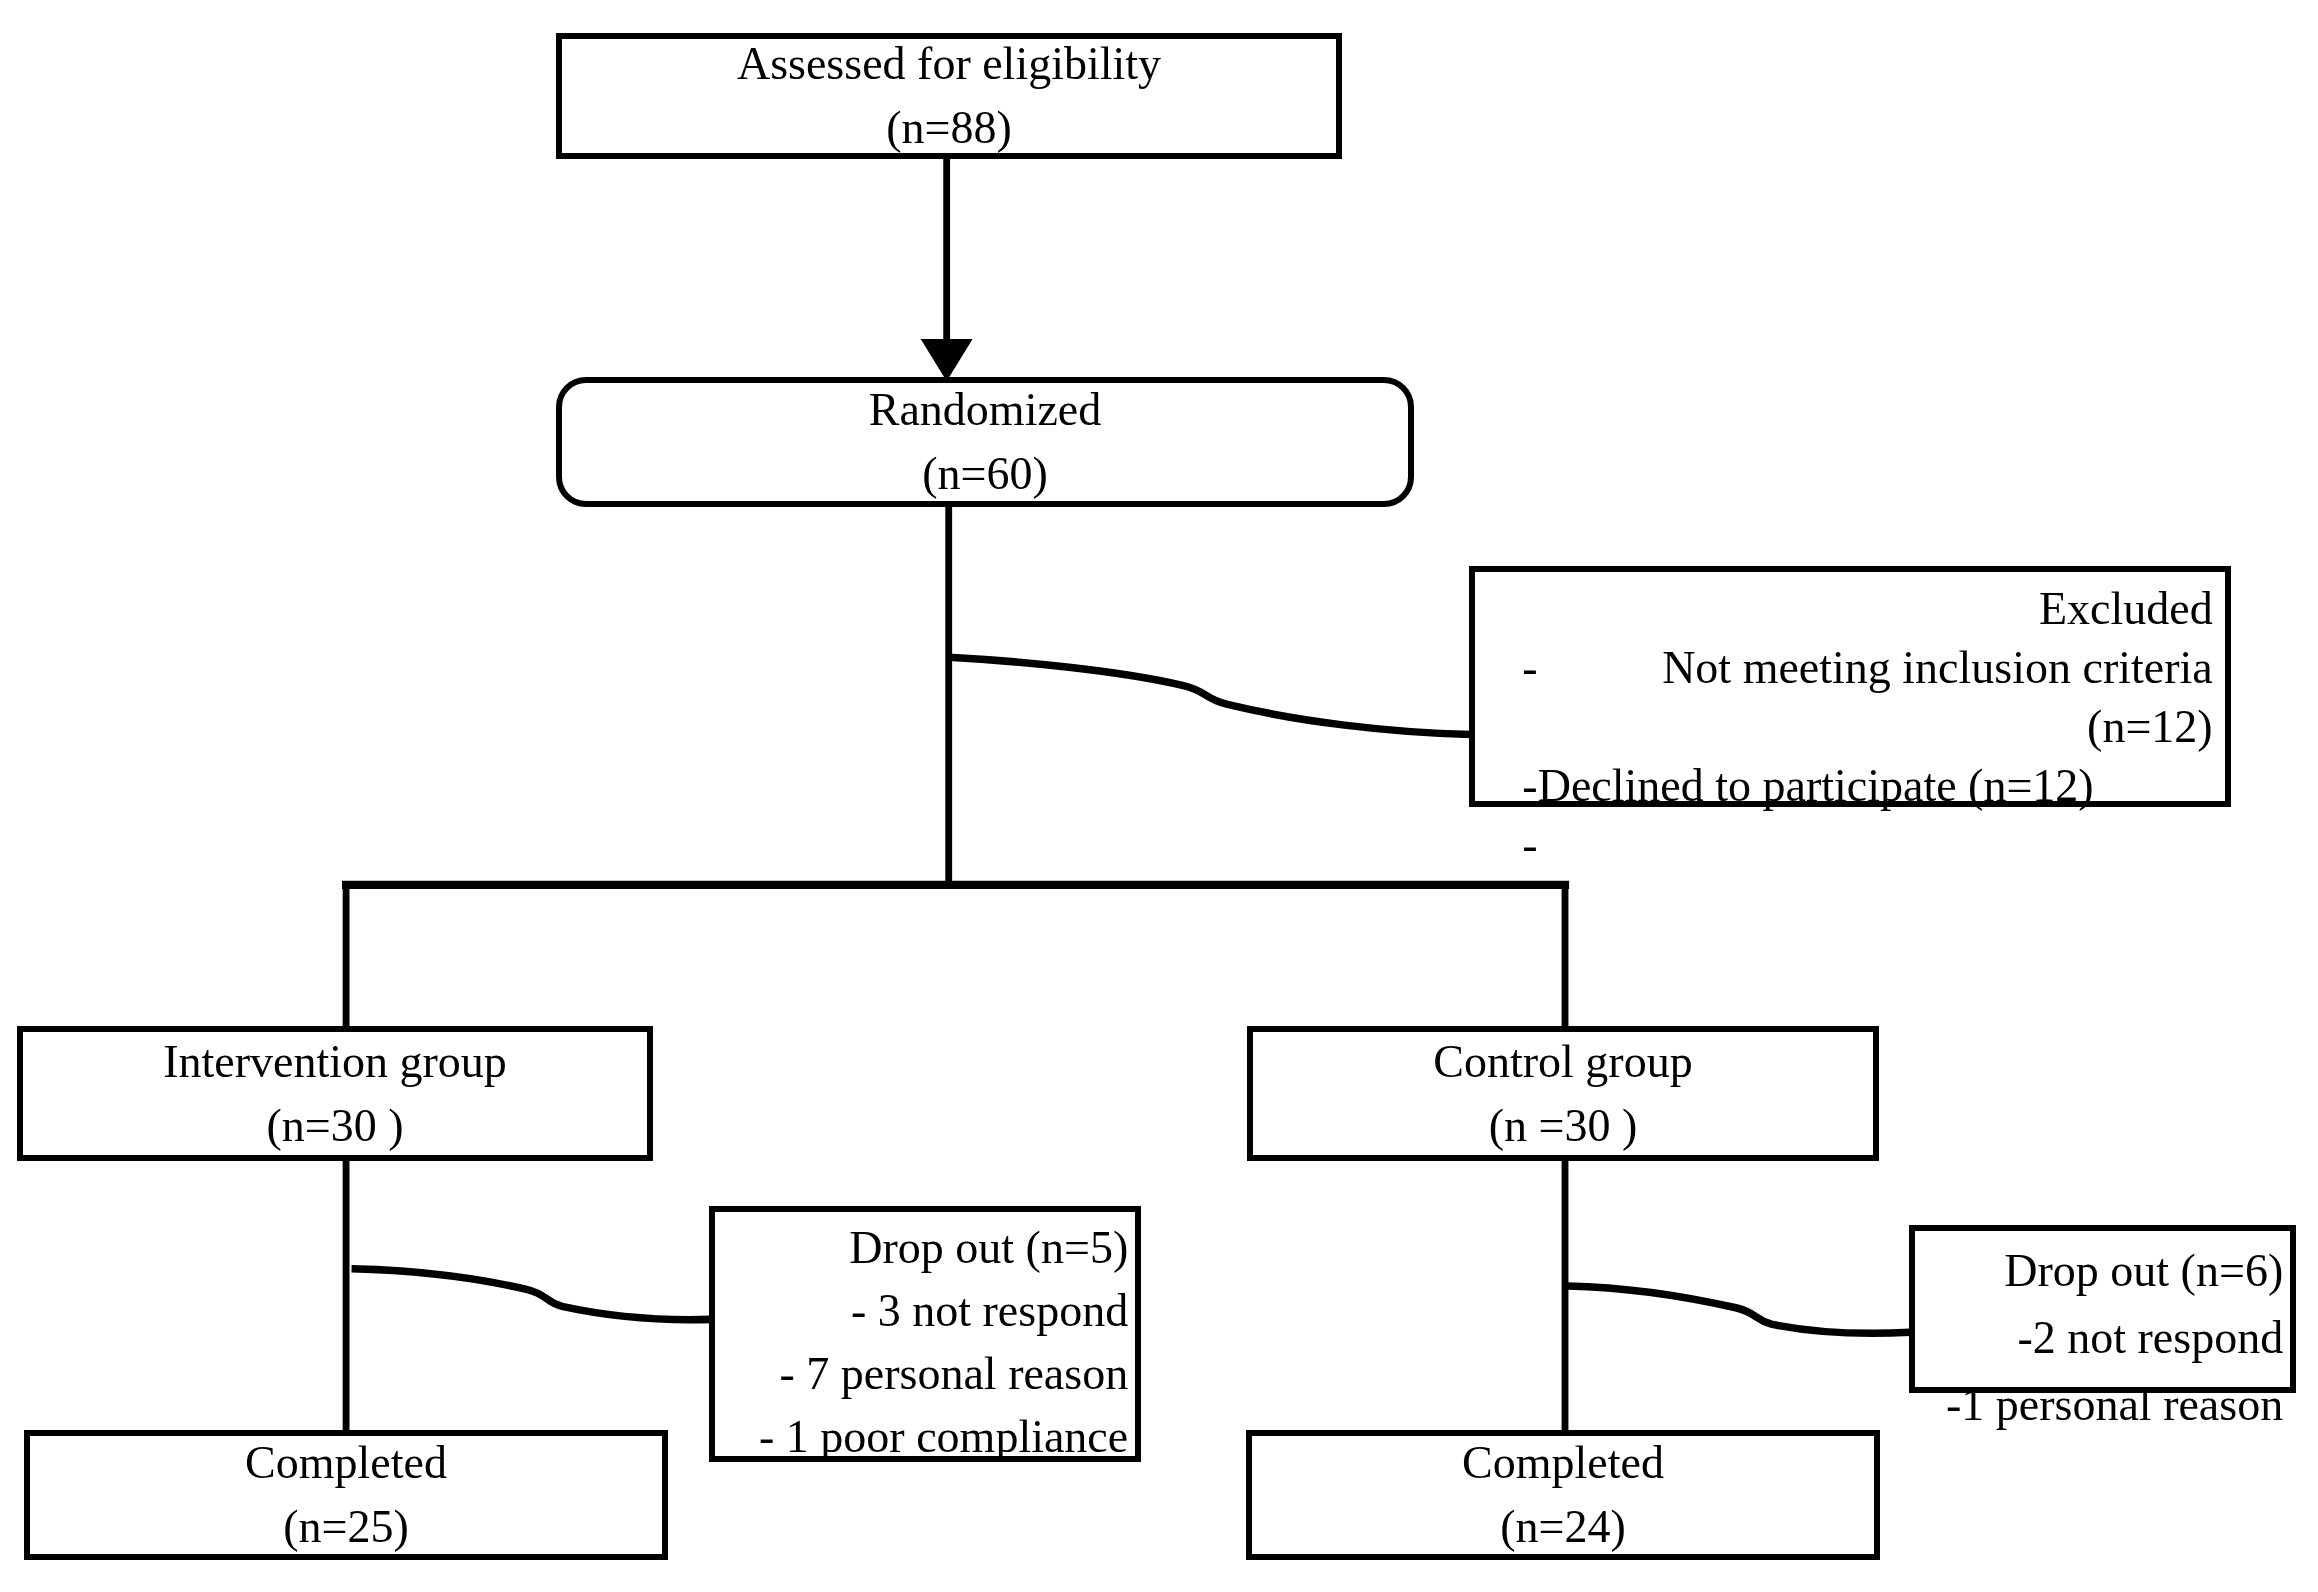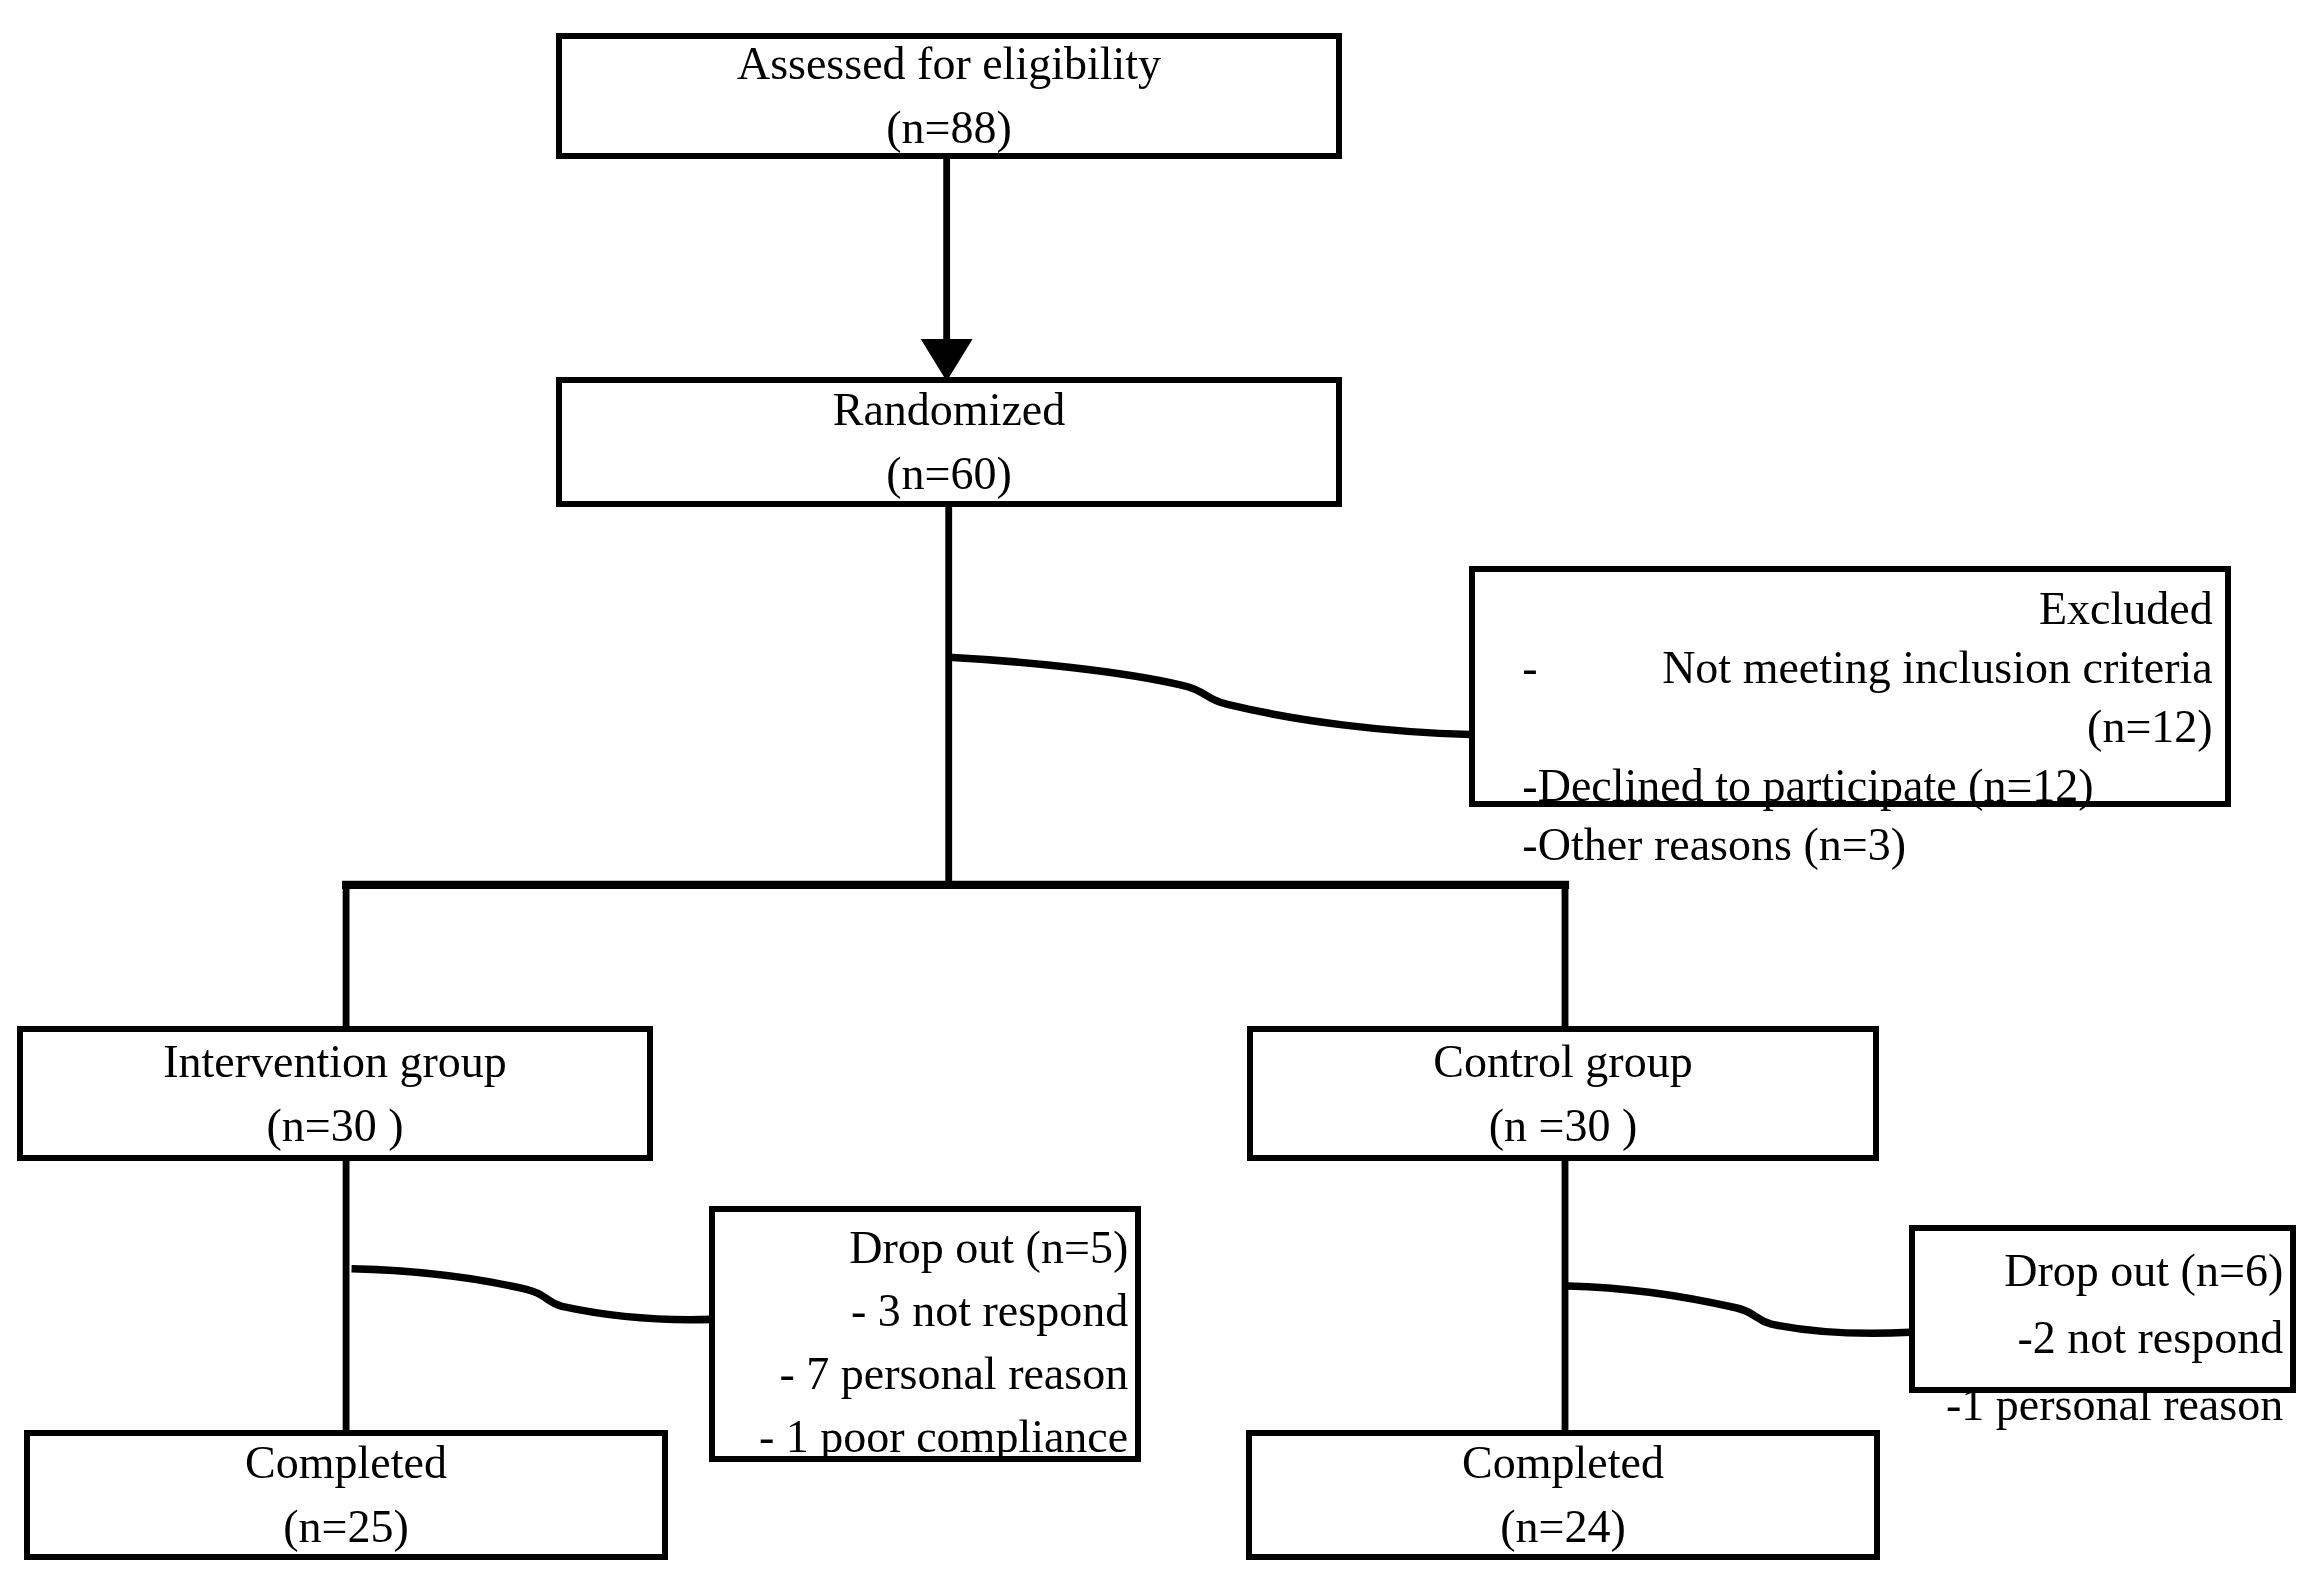--- a/index.html
+++ b/index.html
@@ -88,38 +88,37 @@
     <path d="M 514 1857 C 610 1859, 700 1871, 770 1887 C 800 1894, 797 1905, 822 1912 C 900 1929, 975 1933, 1040 1931" fill="none" stroke="#000" stroke-width="11" stroke-linecap="butt"></path>
 
     <path d="M 2294 1882 C 2385 1884, 2470 1898, 2540 1914 C 2570 1921, 2567 1931, 2592 1938 C 2660 1952, 2732 1953, 2795 1950" fill="none" stroke="#000" stroke-width="11" stroke-linecap="butt"></path>
   </svg>
 
   <div class="box center2" id="assessed-box" style="left:556px; top:33px; width:786px; height:126px;">
     <span class="line-span">Assessed for eligibility</span>
     <span class="line-span">(n=88)</span>
   </div>
 
-  <div class="box center2" id="randomized-box" style="left:556px; top:377px; width:786px; height:130px;">
+  <div class="box center2" id="randomized-box" style="left:556px; top:377px; width:858px; height:130px;border-radius:30px;">
     <span class="line-span">Randomized</span>
     <span class="line-span">(n=60)</span>
   </div>
 
   <div class="box listbox" id="excluded-box" style="left:1469px; top:566px; width:762px; height:241px;">
     <div>Excluded</div>
     <div class="excl-row">
       <span class="bullet">-</span>
       <span>Not meeting inclusion criteria (n=12)</span>
     </div>
     <div class="excl-row">
       <span class="bullet">-</span>
       <span>Declined to participate (n=12)</span>
     </div>
     <div class="excl-row">
       <span class="bullet">-</span>
-      <span>Other reasons (n=3)</span>
     </div>
   </div>
 
   <div class="box center2" id="intervention-box" style="left:17px; top:1026px; width:636px; height:135px;">
     <span class="line-span">Intervention group</span>
     <span class="line-span">(n=30 )</span>
   </div>
 
   <div class="box center2" id="control-box" style="left:1247px; top:1026px; width:632px; height:135px;">
     <span class="line-span">Control group</span>

